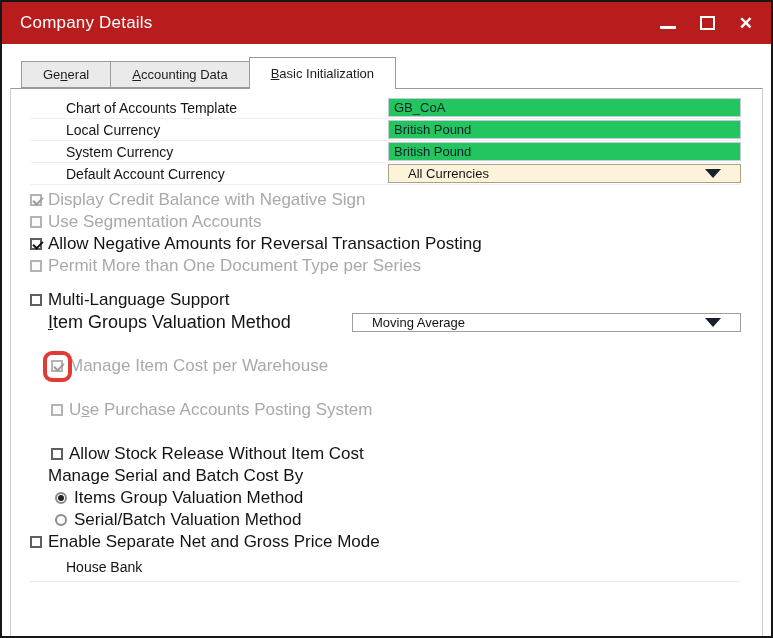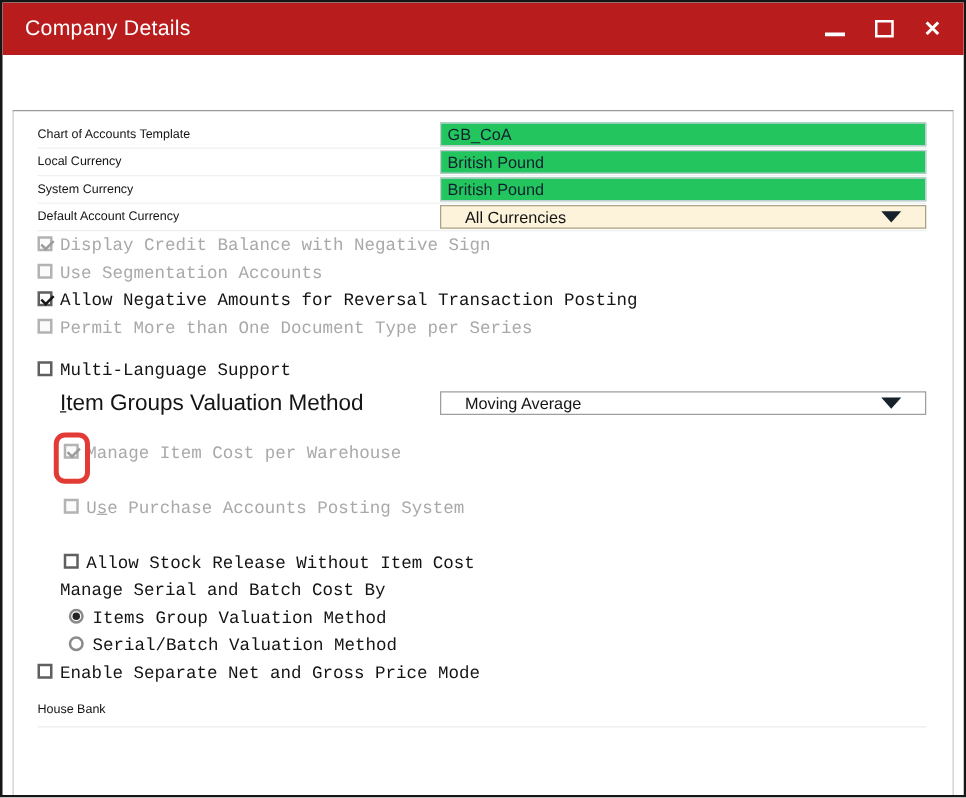--- a/index.html
+++ b/index.html
@@ -35,38 +35,38 @@
   }
   .mn{text-decoration:underline;}
   
   .panel{
     position:absolute;top:86px;left:8px;right:8px;bottom:0;
     border-top:1px solid #9a9a9a;border-left:1px solid #cdcdcd;border-right:1px solid #cdcdcd;
     background:#fff;padding:8px 21px 0 19px;z-index:1;
   }
   
   .frow{height:22px;display:flex;align-items:center;border-bottom:1px solid #efefef;}
-  .flabel{width:322px;font-size:10px;color:#141414;}
+  .flabel{width:322px;font-size:14px;color:#141414;margin-left:36px;}
   .fbox{
     flex:1;height:19px;display:flex;align-items:center;
     background:#22c55e;border:1px solid #c3ccd4;
     font-size:13px;color:#10202e;padding:0 5px;
   }
   .combo{
     flex:1;height:19px;display:flex;align-items:center;
     border:1px solid #9e9e9e;font-size:13px;color:#141414;padding:0 19px;background:#fff;
   }
   .combo.yellow{background:#fcf3da;border-color:#a9a188;}
   .arrow{
     margin-left:auto;width:0;height:0;
     border-left:8px solid transparent;border-right:8px solid transparent;
     border-top:9px solid #17212b;
   }
   
-  .crow,.rrow,.lrow{height:22px;display:flex;font-size:14px;font-family:Liberation Mono, monospace;}
+  .crow,.rrow,.lrow{height:22px;display:flex;align-items:center;font-size:17px;}
   .grp-main{margin-top:4px;}
   .gap-sm{margin-top:12px;}
   .gap-lg{margin-top:22px;}
   .indent1{padding-left:18px;}
   .indent2{padding-left:21px;margin-top:22px;}
   .indent3{padding-left:25px;}
   .boxwrap{position:relative;display:inline-flex;margin-right:6px;z-index:1;}
   .box{
     position:relative;width:12px;height:12px;background:#fff;
     border:2px solid #5f5f5f;
@@ -110,20 +110,37 @@
 
   <div class="titlebar">
     <span class="title">Company Details</span>
     <div class="winbtns">
       <span class="btn-min"></span>
       <span class="btn-max"></span>
       <span class="btn-close">✕</span>
     </div>
   </div>
 
+  <div class="tabbar">
+    <div class="tab">
+      <span>Ge</span>
+        <span class="mn">n</span>
+        <span>eral</span>
+    </div>
+    <div class="tab">
+      <span></span>
+        <span class="mn">A</span>
+        <span>ccounting Data</span>
+    </div>
+    <div class="tab active">
+      <span></span>
+        <span class="mn">B</span>
+        <span>asic Initialization</span>
+    </div>
+  </div>
 
   <div class="panel">
 
     <div class="frow">
       <span class="flabel">Chart of Accounts Template</span>
       <div class="fbox">
         <span>GB_CoA</span>
       </div>
     </div>
     <div class="frow">

